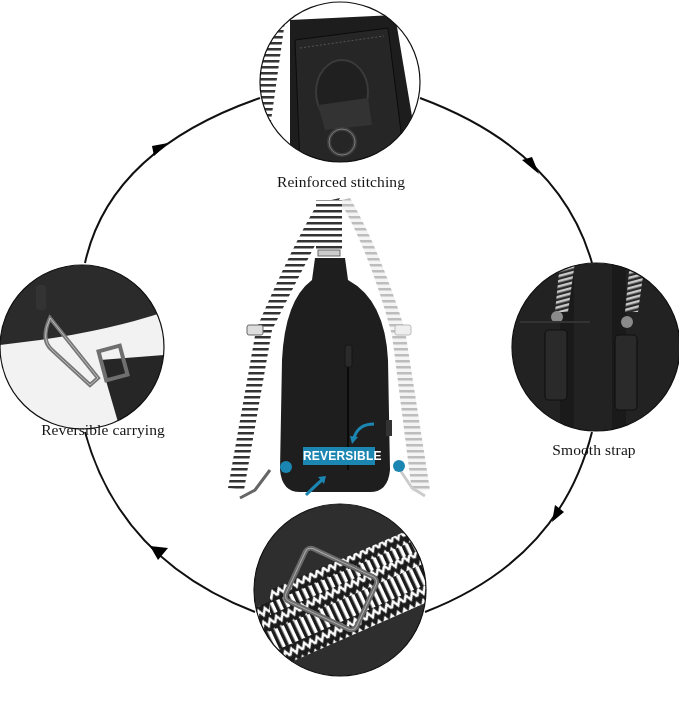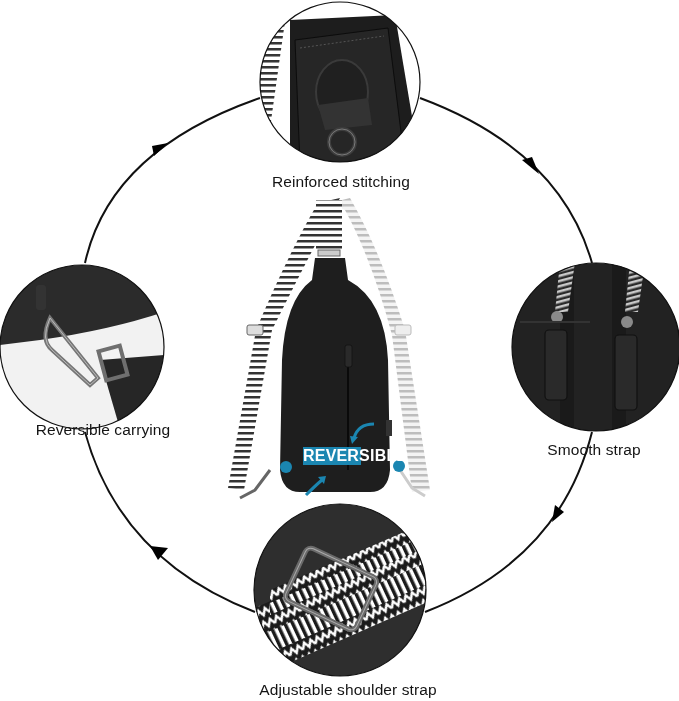--- a/index.html
+++ b/index.html
@@ -1,25 +1,25 @@
 <!DOCTYPE html>
 <html><head>
   <meta charset="utf-8">
   <style>
     * { box-sizing: border-box; margin: 0; padding: 0; }
     html, body { width: 679px; height: 701px; background: #ffffff; overflow: hidden; }
     body { position: relative; font-family: "Liberation Sans", sans-serif; color: #111; }
     #stage { position: absolute; left: 0; top: 0; width: 679px; height: 701px; }
     .label {
       position: absolute; font-size: 15.5px; color: #141414; white-space: nowrap;
-      transform: translateX(-50%); letter-spacing: 0.1px;
+      transform: translateX(-50%); letter-spacing: 0.1px; font-family: Liberation Serif, serif;
     }
     .badge {
-      position: absolute; left: 303px; top: 447px; width: 58px; height: 18px;
-      background: #1b86b1; color: #fff; font-size: 16px; font-weight: bold;
+      position: absolute; left: 303px; top: 447px; width: 72px; height: 18px;
+      background: #1b86b1; color: #fff; font-size: 12px; font-weight: bold;
       text-align: center; line-height: 18px; letter-spacing: 0.2px;
     }
   </style>
 </head>
 <body>
 
 <div id="stage">
   <svg width="679" height="701" viewBox="0 0 679 701" xmlns="http://www.w3.org/2000/svg">
     <defs>
       <clipPath id="cTop">
@@ -145,15 +145,14 @@
       <polygon points="350,436 358,437 352,444" fill="#1b86b1"></polygon>
       <path d="M306 495 Q 316 485 322 480" stroke="#1b86b1" stroke-width="3" fill="none"></path>
       <polygon points="318,477 326,476 324,484" fill="#1b86b1"></polygon>
     </g>
   </svg>
 
   <div class="badge">REVERSIBLE</div>
 
   <div class="label" style="left:341px; top:173px;">Reinforced stitching</div>
   <div class="label" style="left:594px; top:441px;">Smooth strap</div>
-  <div class="label" style="left:348px; top:681px;">Adjustable shoulder strap</div>
   <div class="label" style="left:103px; top:421px;">Reversible carrying</div>
 </div>
 
 </body></html>

